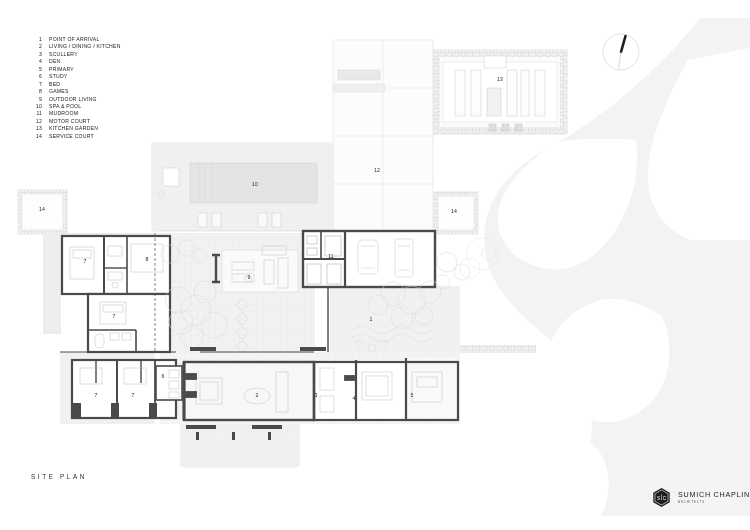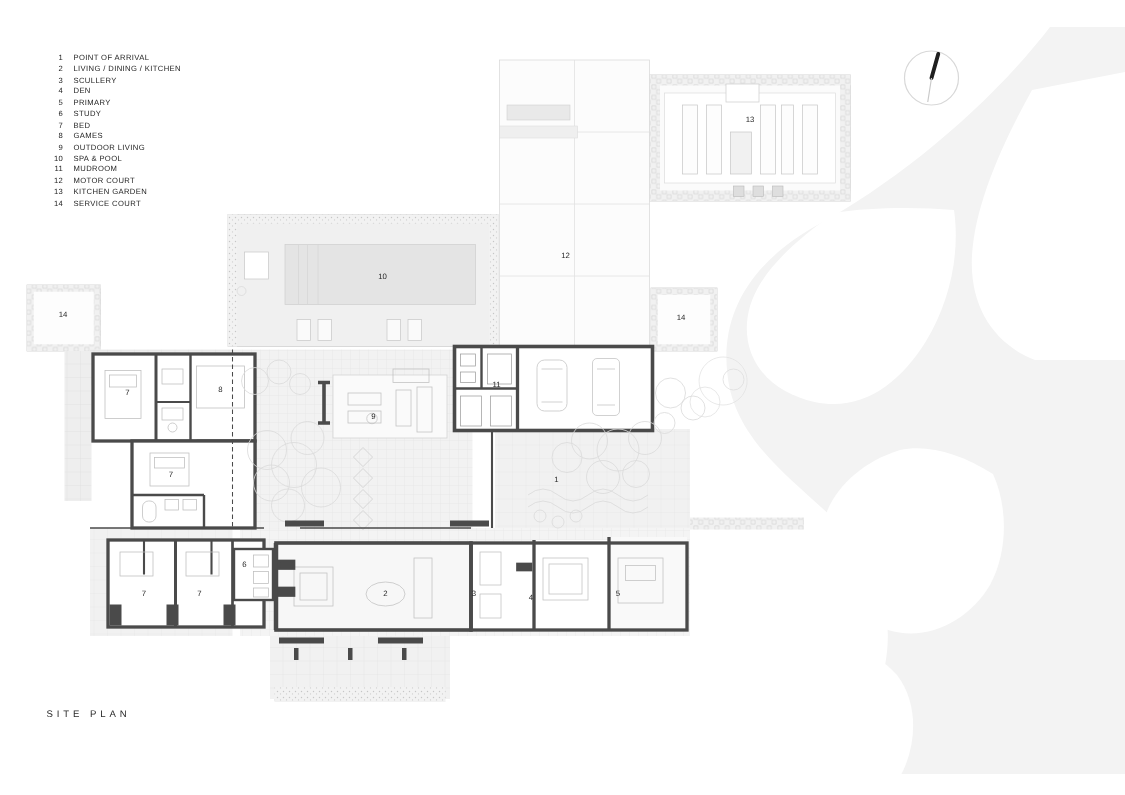--- a/index.html
+++ b/index.html
@@ -422,14 +422,27 @@
     </div>
 
   <svg style="position:absolute;left:601px;top:32px;width:40px;height:40px;" viewBox="0 0 40 40">
     <circle cx="20" cy="20" r="18" fill="none" stroke="#d8d8d8" stroke-width=".8"></circle>
     <path d="M20 20 L24.5 4" stroke="#1f1f1f" stroke-width="2.6" stroke-linecap="round"></path>
     <path d="M20 20 L17.5 36" stroke="#c9c9c9" stroke-width=".8"></path>
   </svg>
 
   <div id="sheet-title">SITE PLAN</div>
 
+  <div id="logo">
+    <svg id="logo-badge" viewBox="0 0 24 24">
+      <polygon points="12,1.2 21.4,6.6 21.4,17.4 12,22.8 2.6,17.4 2.6,6.6" fill="#1c1c1c"></polygon>
+      <polygon points="12,3.4 19.5,7.7 19.5,16.3 12,20.6 4.5,16.3 4.5,7.7" fill="none" stroke="#ffffff" stroke-width=".7"></polygon>
+      <text x="8.6" y="14.4" font-size="5.4" fill="#ffffff" font-family="Liberation Sans, sans-serif" text-anchor="middle">S</text>
+      <line x1="12" y1="8.4" x2="12" y2="15.2" stroke="#ffffff" stroke-width=".6"></line>
+      <text x="15.4" y="14.4" font-size="5.4" fill="#ffffff" font-family="Liberation Sans, sans-serif" text-anchor="middle">C</text>
+    </svg>
+    <div id="logo-txt">
+      <div id="logo-name">SUMICH CHAPLIN</div>
+      <div id="logo-sub">ARCHITECTS</div>
+    </div>
+  </div>
 
 </div>
 
 </body></html>

